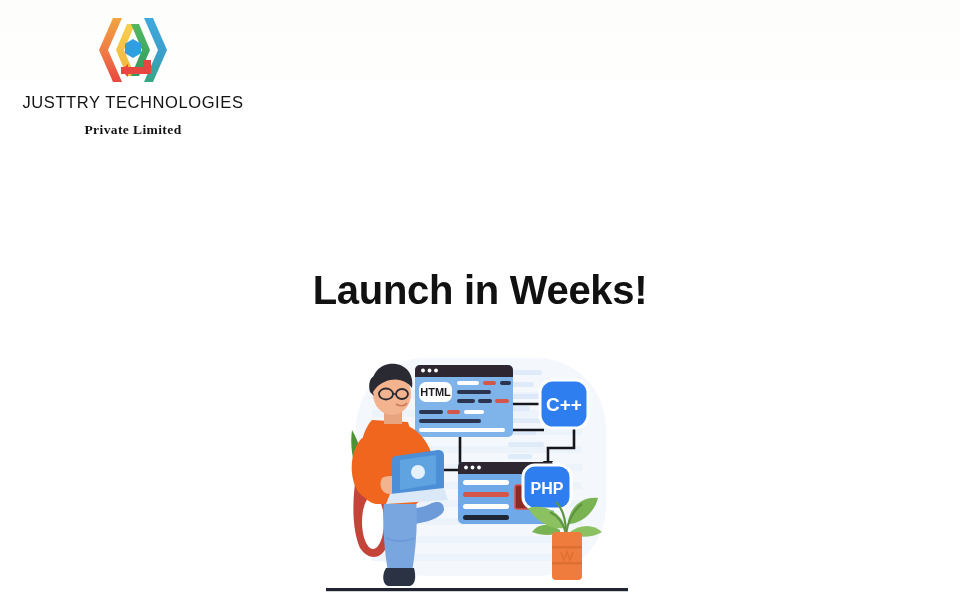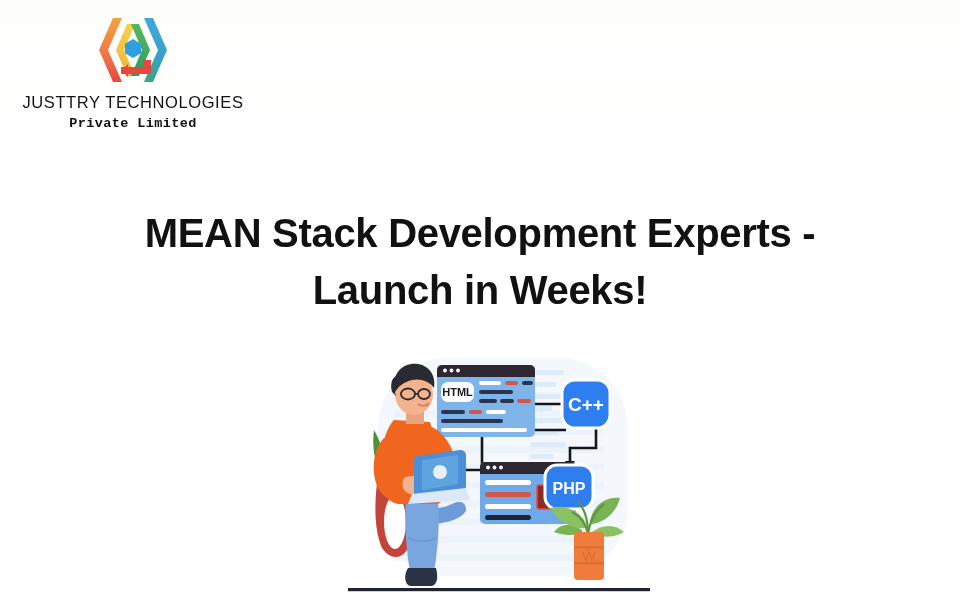--- a/index.html
+++ b/index.html
@@ -45,26 +45,26 @@
     font-family: Liberation Sans, sans-serif;
     font-size: 16.5px;
     font-weight: 400;
     letter-spacing: 0.6px;
     color: #131313;
     white-space: nowrap;
     line-height: 1.05;
   }
 
   .brand-sub {
-    font-family: Liberation Mono, monospace;
+    font-family: Liberation Serif, serif;
     font-size: 13.5px;
     font-weight: 700;
     letter-spacing: 0.4px;
     color: #131313;
-    margin-top: 6px;
+    margin-top: 12px;
     line-height: 1.05;
   }
 
   
   .headline {
     position: absolute;
     left: 70px;
     top: 205px;
     width: 820px;
     text-align: center;
@@ -72,21 +72,21 @@
     font-size: 40px;
     font-weight: 700;
     line-height: 1.42;
     letter-spacing: -0.3px;
     color: #111111;
   }
 
   
   .illo-wrap {
     position: absolute;
-    left: 334px;
+    left: 312px;
     top: 352px;
     width: 330px;
     height: 248px;
   }
 
   .illo-svg { display: block; width: 330px; height: 248px; }
 </style>
 </head>
 <body>
 
@@ -132,21 +132,21 @@
       <path d="M38 56.5 L45 50 L45 63 Z" fill="#e8473f"></path>
 
       <polygon points="50,25 58,29.8 58,39.2 50,44 42,39.2 42,29.8" fill="#2f9fe0"></polygon>
     </svg>
 
     <div class="brand-name">JUSTTRY TECHNOLOGIES</div>
     <div class="brand-sub">Private Limited</div>
   </div>
 
   <h1 class="headline">
-    <span>MEAN Stack Development Experts -</span><br>
+    <br>
     <span>Launch in Weeks!</span>
   </h1>
 
   <div class="illo-wrap">
     <svg class="illo-svg" viewBox="0 0 330 248">
 
       <rect x="44" y="6" width="250" height="218" rx="70" fill="#f4f8fd"></rect>
 
       <g opacity="0.75">
         <rect x="60" y="40" width="210" height="7" fill="#eaf2fb"></rect>

